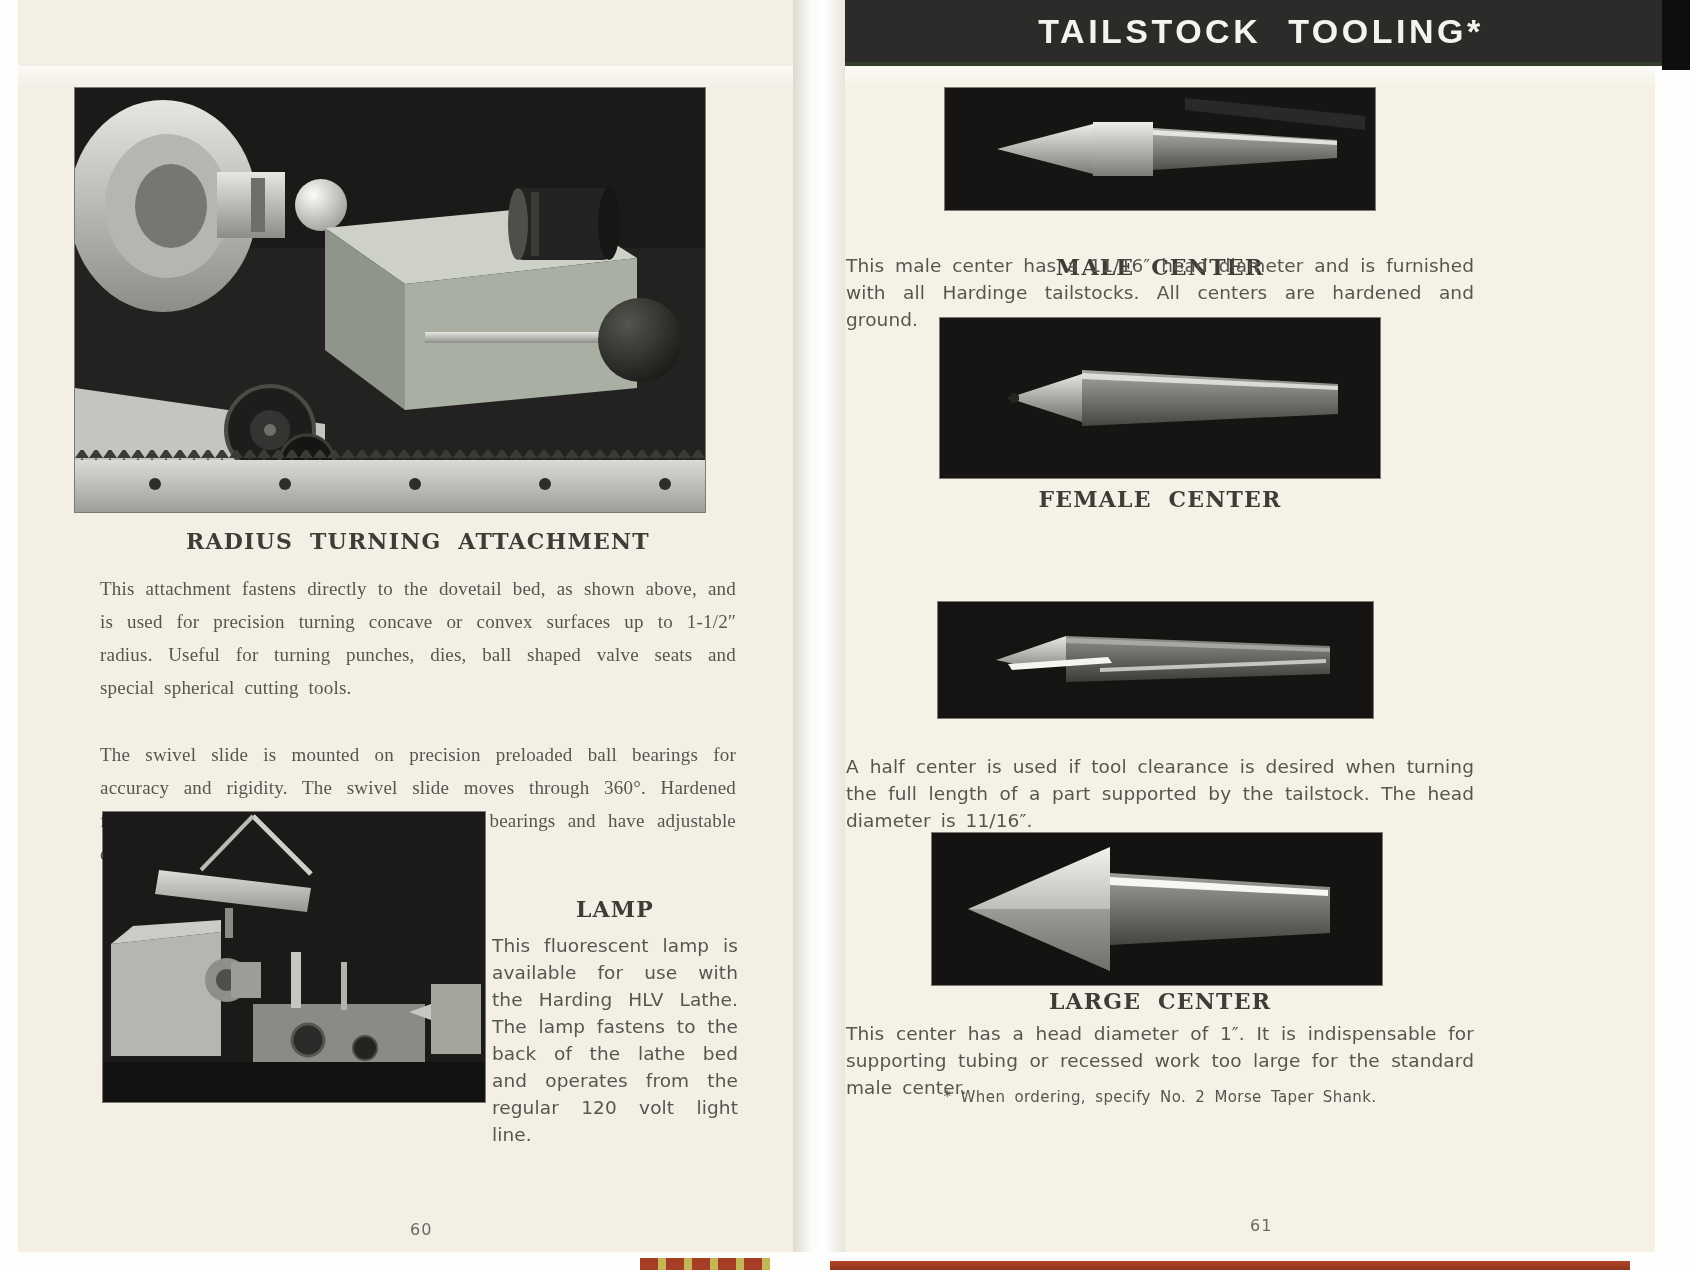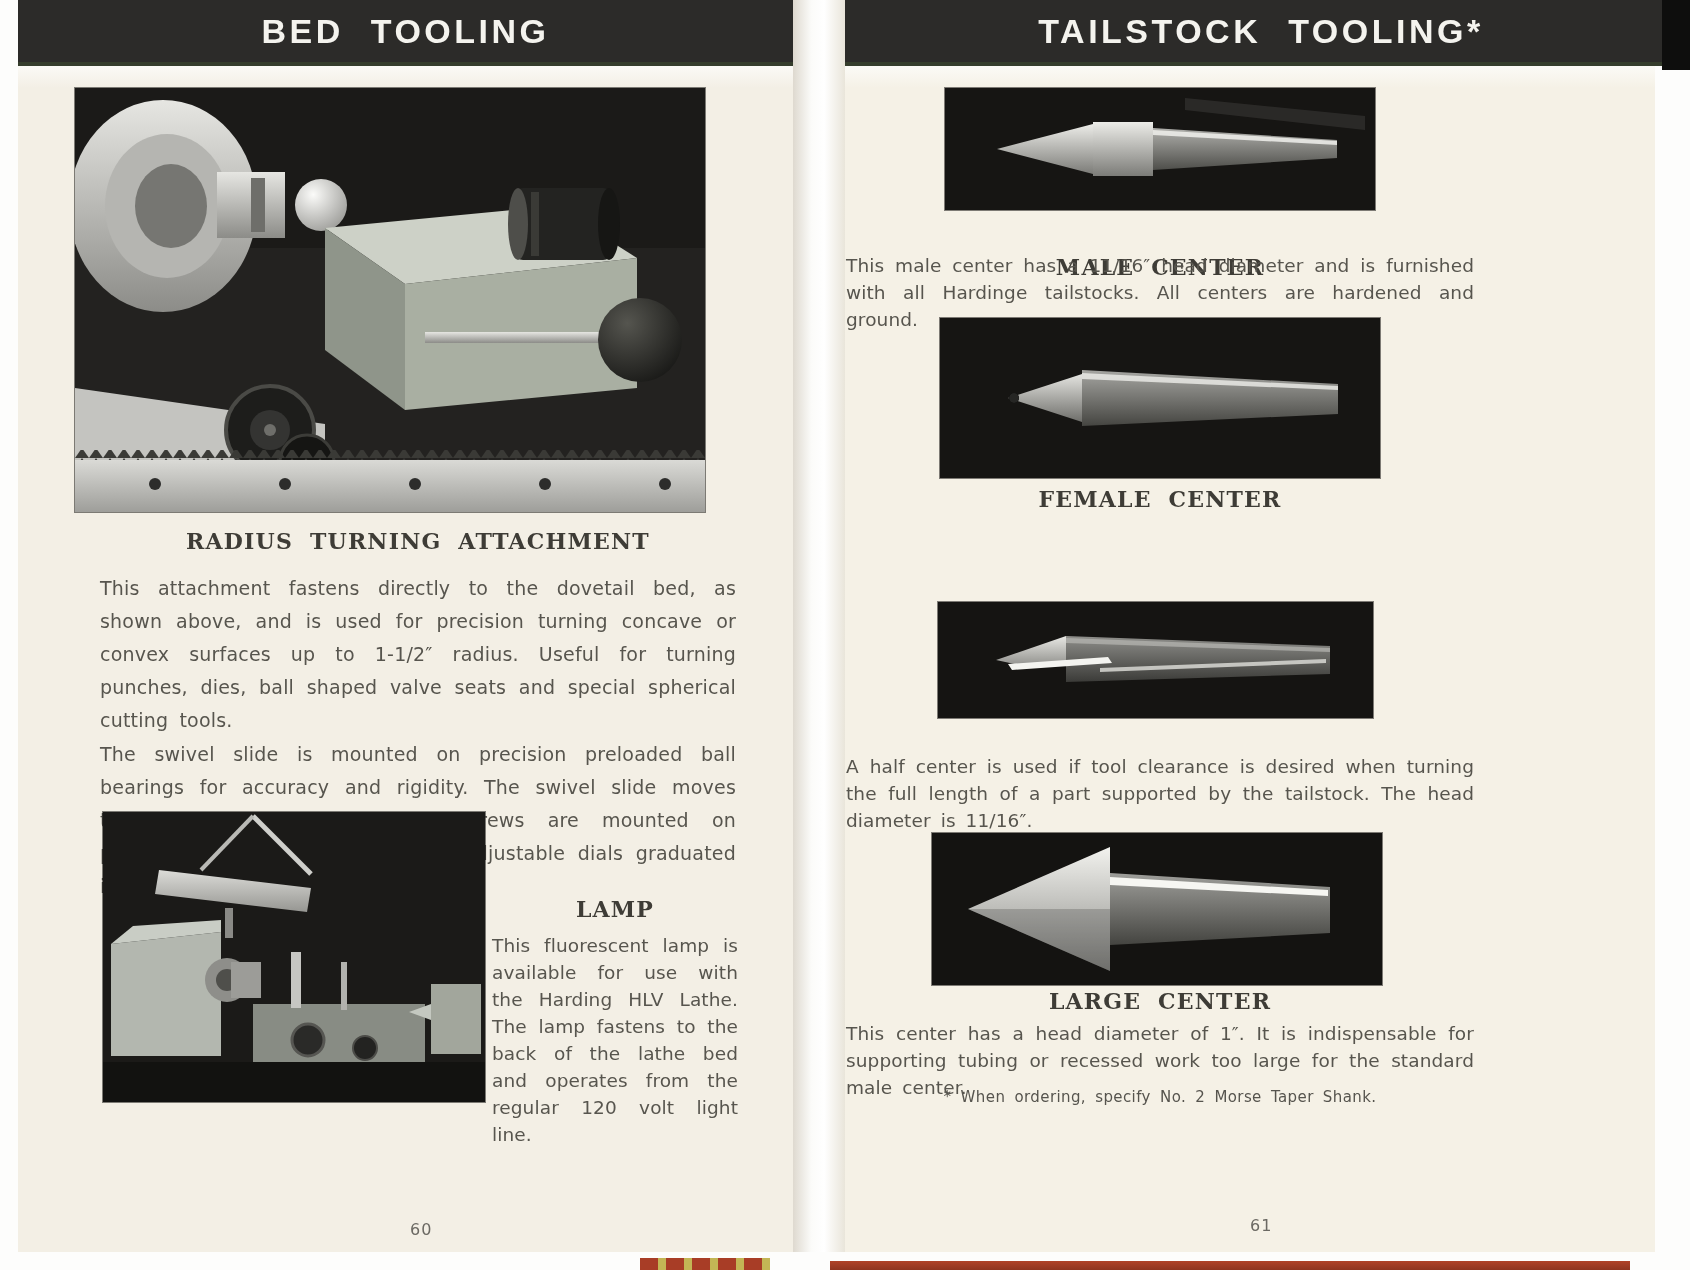--- a/index.html
+++ b/index.html
@@ -20,21 +20,21 @@
   .bar-title{color:#f4f3ee;font-family:"Liberation Sans",sans-serif;font-weight:bold;
              font-size:34px;letter-spacing:3.5px;word-spacing:14px;}
   .under-bar{position:absolute;top:66px;height:22px;background:linear-gradient(180deg,#fbfaf6,rgba(251,250,246,0));}
   
   .photo{position:absolute;background:#1b1a18;box-shadow:0 0 0 1px #14131188;}
   .photo svg{display:block;width:100%;height:100%;}
   
   .caption{position:absolute;text-align:center;font-family:"DejaVu Serif",serif;font-weight:700;
            font-size:22px;letter-spacing:1.2px;word-spacing:8px;color:#3e3c36;}
   .bt{position:absolute;font-family:"DejaVu Sans",sans-serif;color:#57554e;text-align:justify;}
-  .bt-l{font-size:19px;line-height:33px;letter-spacing:.2px;word-spacing:5px;}
+  .bt-l{font-size:19px;line-height:33px;letter-spacing:.2px;word-spacing:5px;font-family:Liberation Serif, serif;}
   .bt-r{font-size:18.5px;line-height:27px;letter-spacing:.1px;word-spacing:4px;}
   .lamp-title{position:absolute;left:492px;top:896px;width:246px;text-align:center;
               font-family:"DejaVu Serif",serif;font-weight:700;font-size:22px;
               letter-spacing:1.2px;color:#3e3c36;}
   .footnote{position:absolute;left:846px;top:1088px;width:628px;text-align:center;
             font-size:15px;color:#56544e;letter-spacing:.4px;word-spacing:4px;}
   .pagenum{position:absolute;font-size:16px;color:#6b6963;letter-spacing:1px;}
   
   .strip-dashed{position:absolute;left:640px;top:1258px;width:130px;height:12px;
      background:repeating-linear-gradient(90deg,#a83d26 0 18px,#c3b655 18px 26px);}
@@ -43,23 +43,20 @@
 </style>
 </head>
 <body>
 
 <div class="canvas">
 
   <div class="page page-left"></div>
   <div class="page page-right"></div>
   <div class="gutter"></div>
 
-  <div class="bar bar-left">
-    <span class="bar-title">BED TOOLING</span>
-  </div>
   <div class="bar bar-right">
     <span class="bar-title">TAILSTOCK TOOLING*</span>
   </div>
   <div class="bar-corner"></div>
   <div class="under-bar" style="left:18px;width:775px;"></div>
   <div class="under-bar" style="left:845px;width:810px;"></div>
 
   <div class="photo" style="left:75px;top:88px;width:630px;height:424px;">
     <svg viewBox="0 0 630 424">
       <defs>

